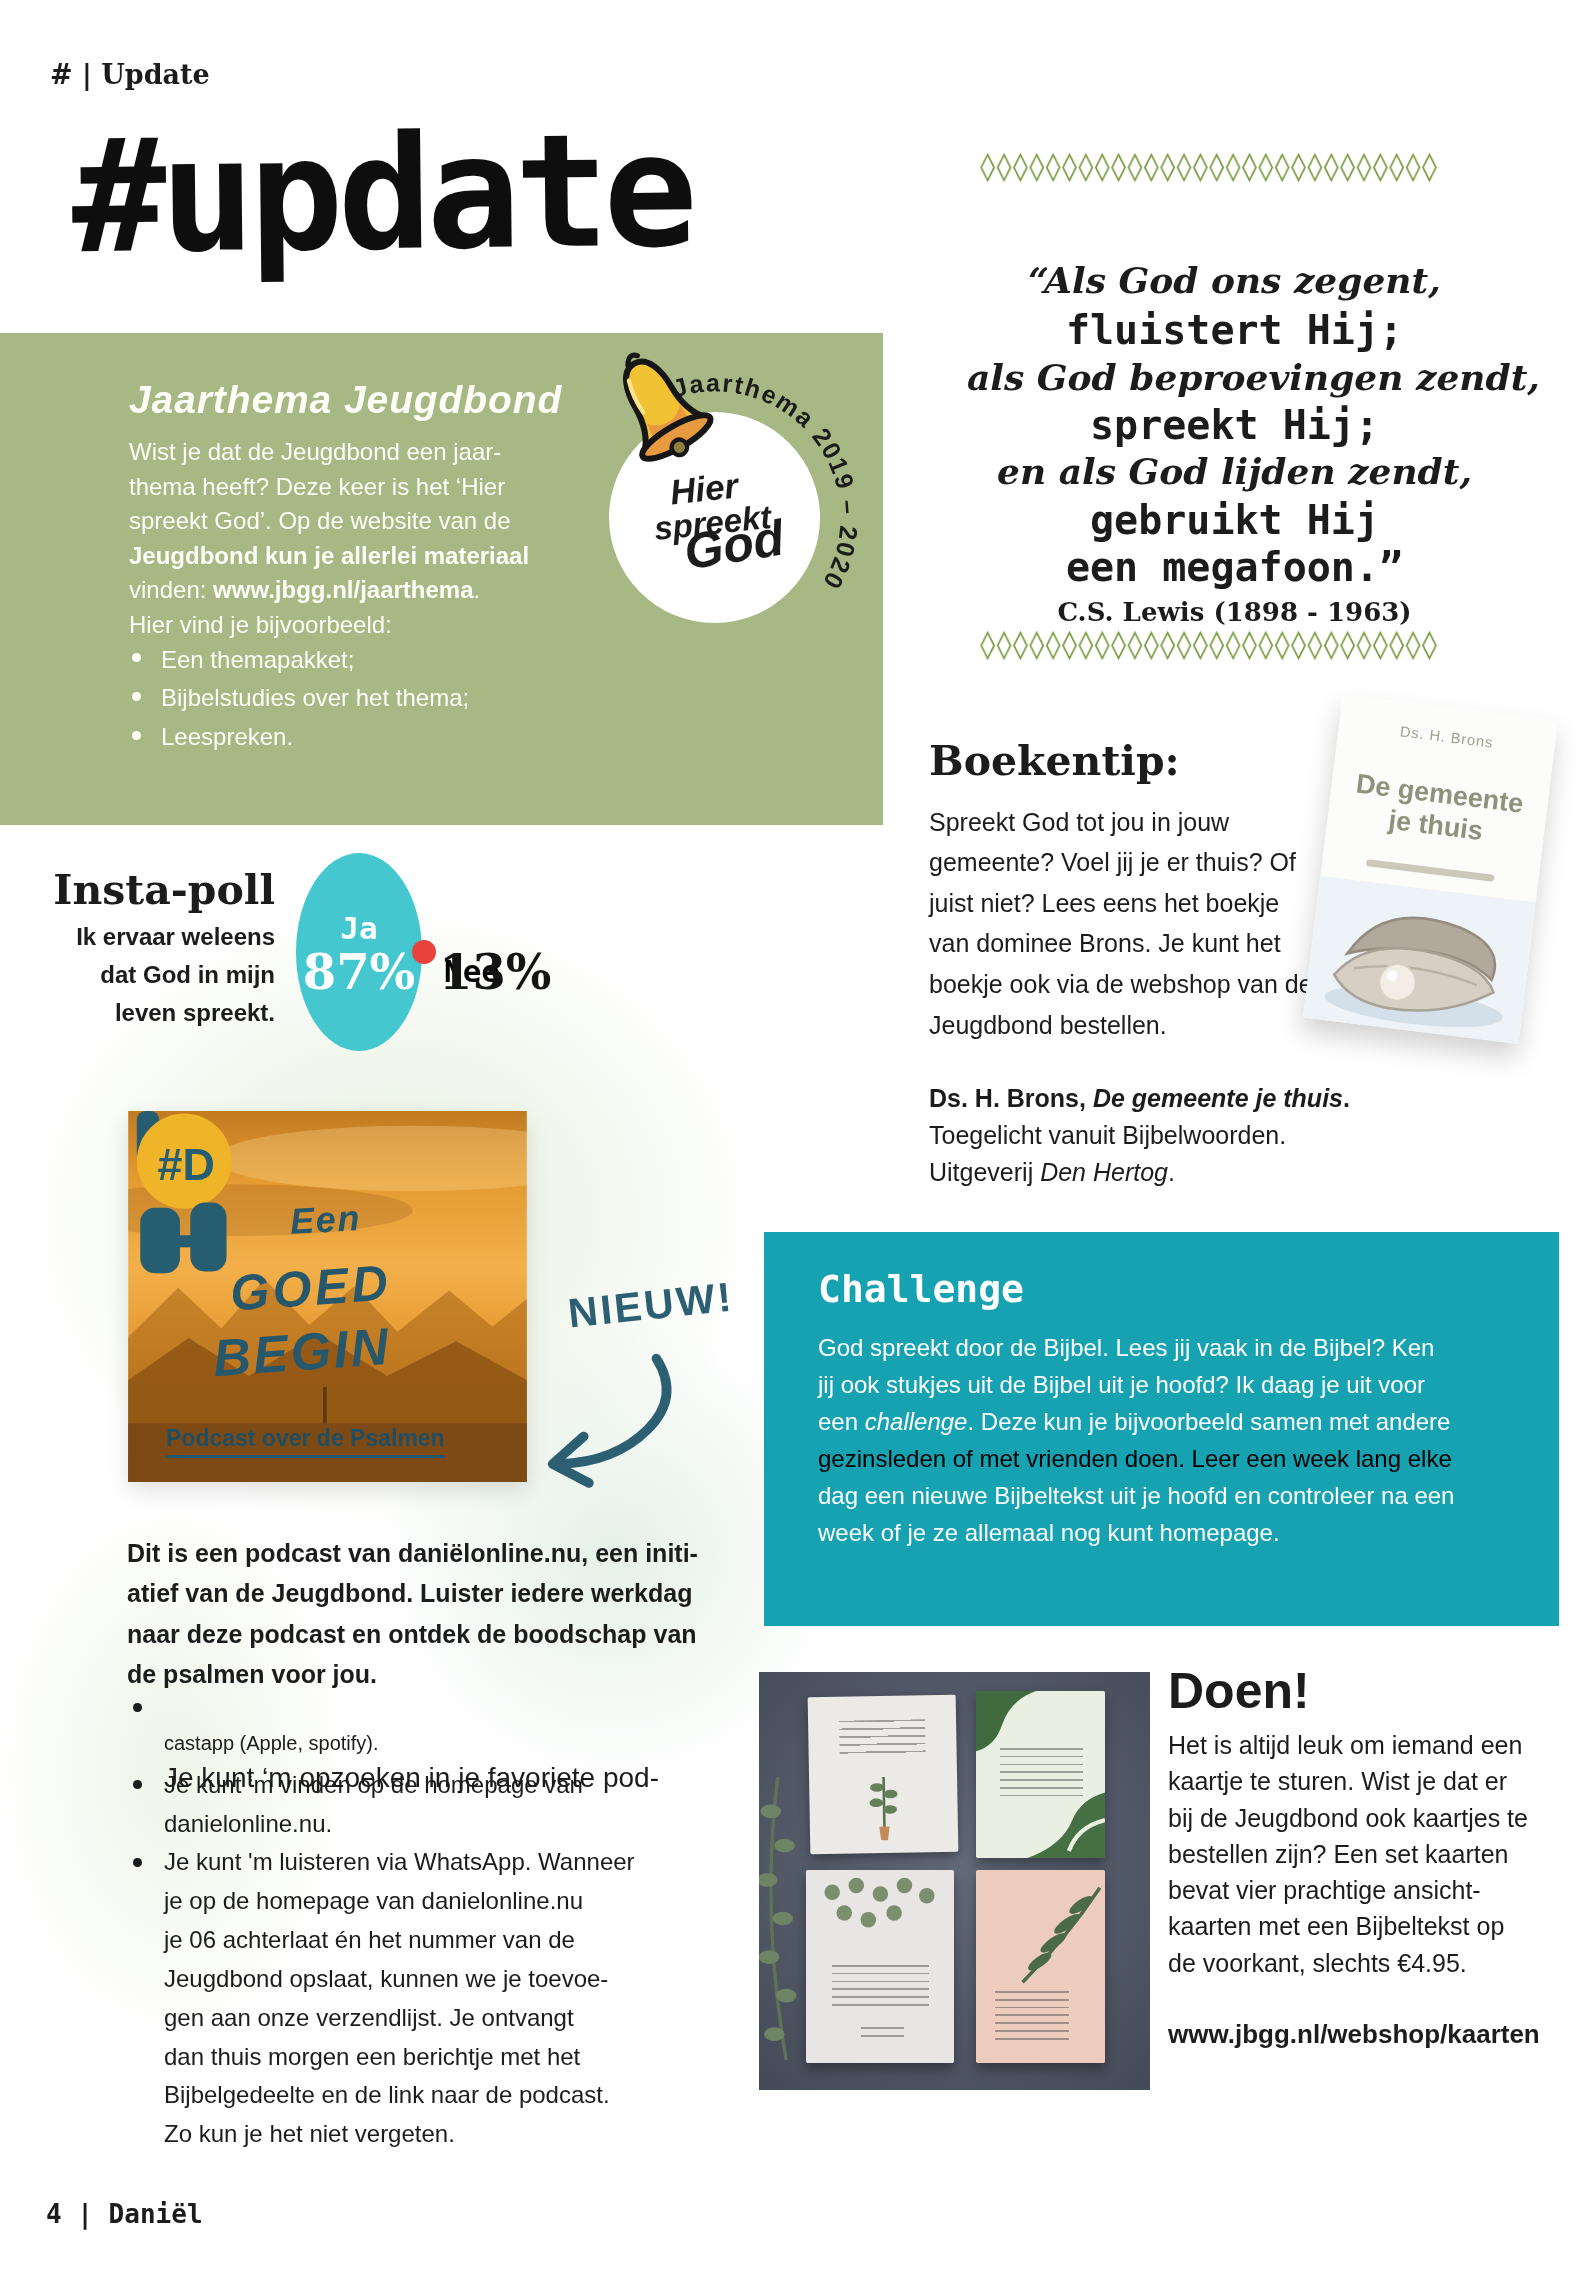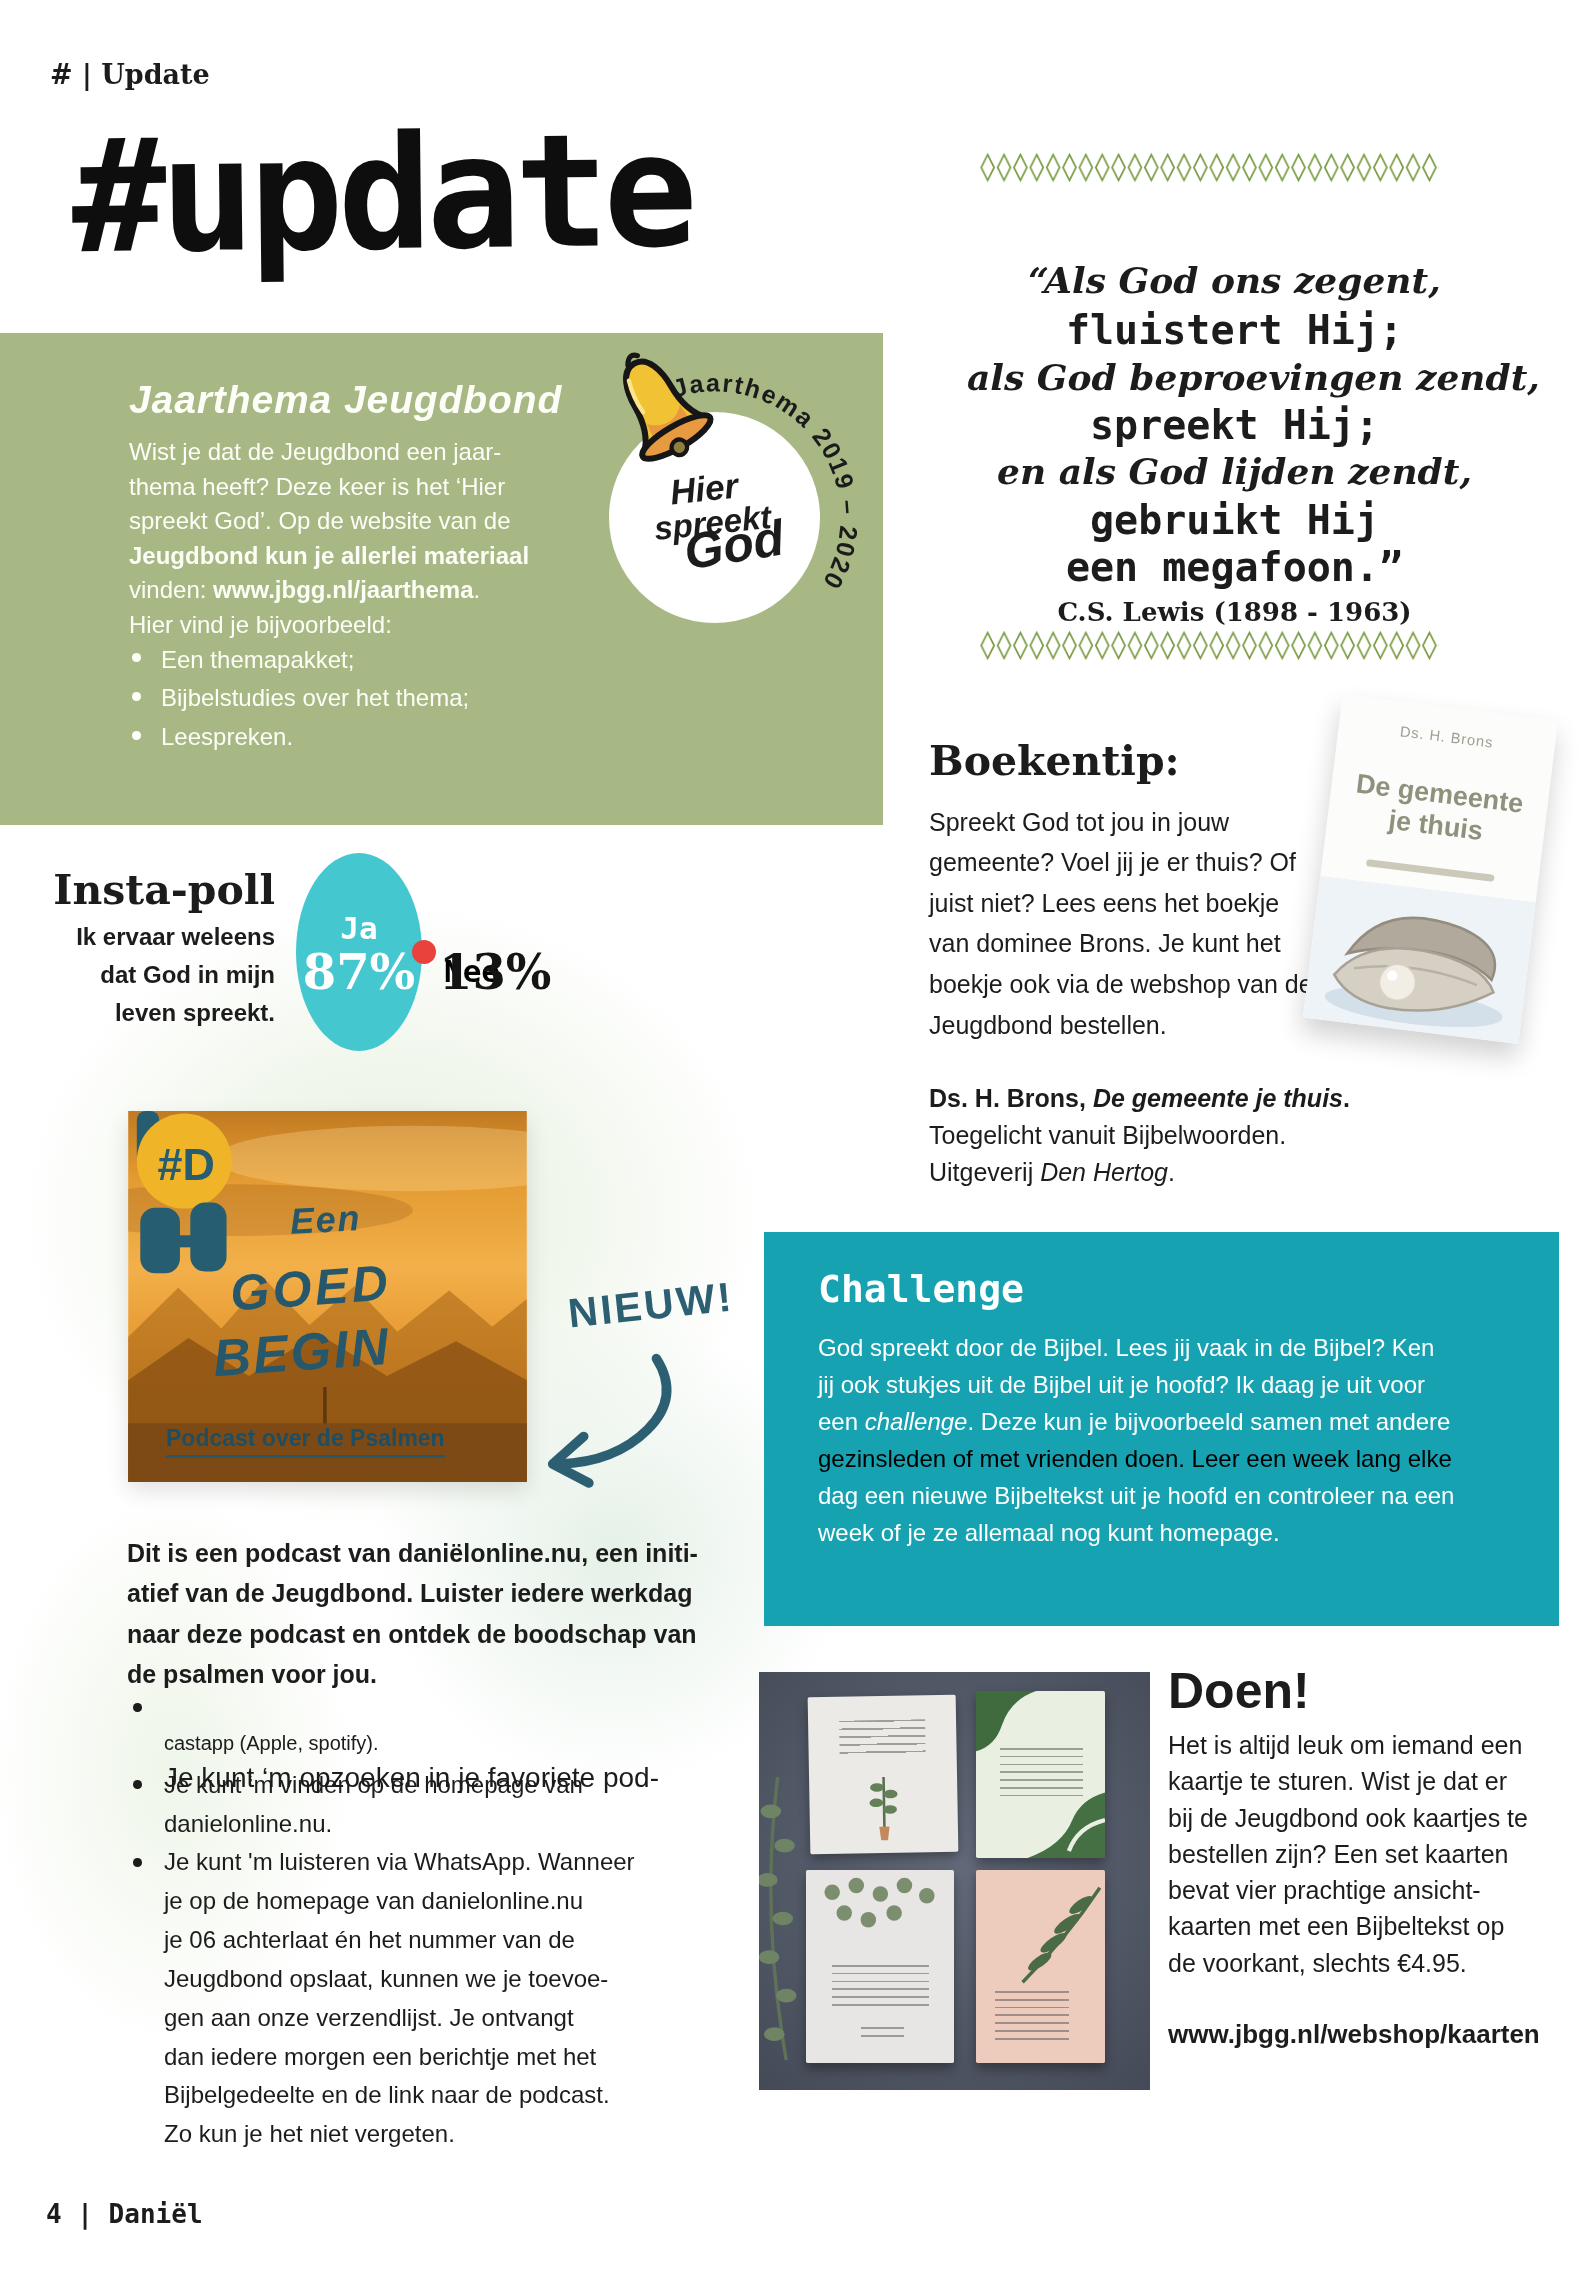--- a/index.html
+++ b/index.html
@@ -219,21 +219,21 @@
   <div class="abs nw" style="left:164px;top:1732px;font-size:20px;">castapp (Apple, spotify).</div>
   <div class="dot" style="left:133px;top:1780px;background:#1c1c1c;"></div>
   <div class="abs nw" style="left:164px;top:1771px;font-size:24px;">Je kunt ‘m vinden op de homepage van</div>
   <div class="abs nw" style="left:164px;top:1810px;font-size:24px;">danielonline.nu.</div>
   <div class="dot" style="left:133px;top:1858px;background:#1c1c1c;"></div>
   <div class="abs nw" style="left:164px;top:1848px;font-size:24px;">Je kunt 'm luisteren via WhatsApp. Wanneer</div>
   <div class="abs nw" style="left:164px;top:1887px;font-size:24px;">je op de homepage van danielonline.nu</div>
   <div class="abs nw" style="left:164px;top:1926px;font-size:24px;">je 06 achterlaat én het nummer van de</div>
   <div class="abs nw" style="left:164px;top:1965px;font-size:24px;">Jeugdbond opslaat, kunnen we je toevoe-</div>
   <div class="abs nw" style="left:164px;top:2004px;font-size:24px;">gen aan onze verzendlijst. Je ontvangt</div>
-  <div class="abs nw" style="left:164px;top:2043px;font-size:24px;">dan iedere morgen een berichtje met het</div>
+  <div class="abs nw" style="left:164px;top:2043px;font-size:24px;">dan thuis morgen een berichtje met het</div>
   <div class="abs nw" style="left:164px;top:2081px;font-size:24px;">Bijbelgedeelte en de link naar de podcast.</div>
   <div class="abs nw" style="left:164px;top:2120px;font-size:24px;">Zo kun je het niet vergeten.</div>
 
   <div class="abs" style="left:759px;top:1672px;width:391px;height:418px;background:#5a6273;overflow:hidden;">
     <div class="abs" style="left:0;top:0;width:391px;height:418px;background:radial-gradient(circle at 50% 45%, rgba(255,255,255,.06), rgba(0,0,0,.25));"></div>
     <span class="abs" style="left:-7px;top:104px;">
       <svg width="60" height="285" viewBox="0 0 70 330">
         <path d="M30,0 Q10,160 40,330" fill="none" stroke="#5f7257" stroke-width="4"></path>
         <g fill="#6f8464">
             <ellipse cx="22" cy="40" rx="12" ry="8"></ellipse>

